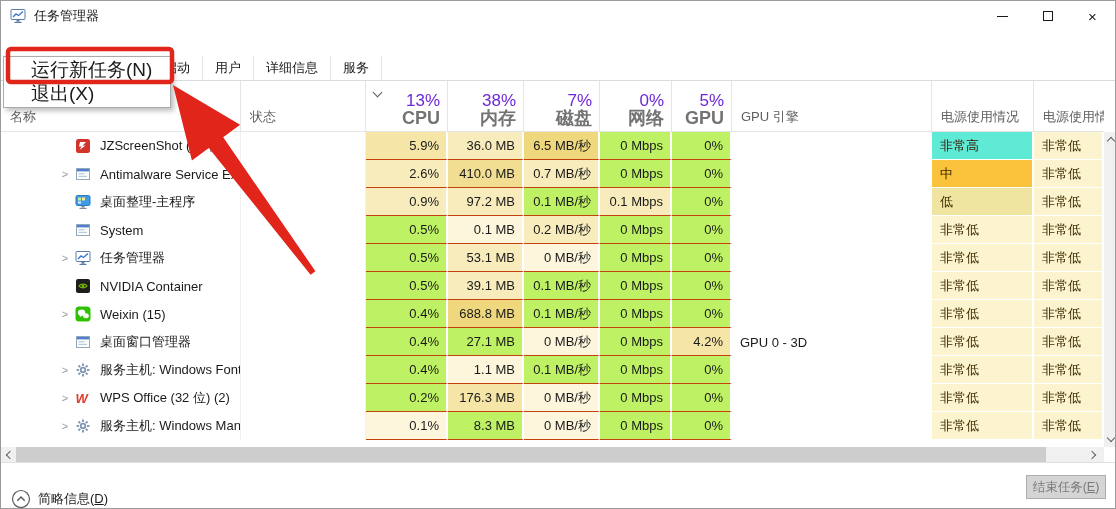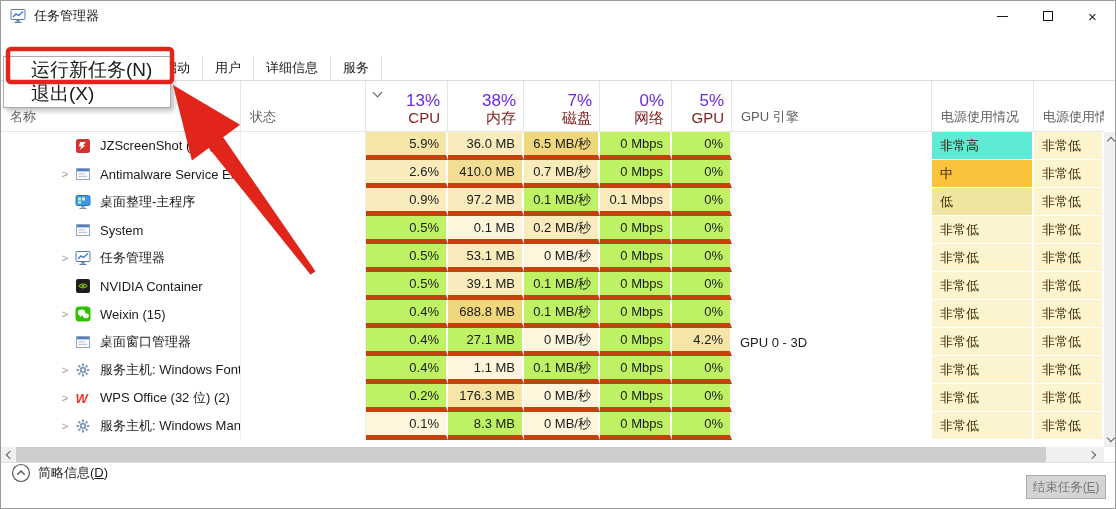--- a/index.html
+++ b/index.html
@@ -29,32 +29,32 @@
 
   
   .grid{display:grid;grid-template-columns:240px 125px 82px 76px 76px 72px 60px 200px 102px 70px;}
 
   
   .header{position:absolute;top:80px;left:0;width:1103px;height:51px;background:#fff;border-bottom:1px solid #e5e5e5;}
   .hc{position:relative;border-right:1px solid #e5e5e5;display:flex;flex-direction:column;justify-content:flex-end;padding:0 7px 5px 9px;overflow:hidden;}
   .hc-left{font-size:13px;color:#5f5f5f;white-space:nowrap;}
   .hc-num{align-items:flex-end;text-align:right;padding-bottom:5px;}
   .hc-num .pct{font-size:17px;color:#6d28d9;line-height:18px;}
-  .hc-num .lbl{font-size:15px;color:#7f1d1d;line-height:16px;}
+  .hc-num .lbl{font-size:18px;color:#737373;line-height:16px;font-weight:bold;}
   .sort-chevron{position:absolute;top:8px;left:8px;width:7px;height:7px;border-left:1.5px solid #5a5a5a;border-bottom:1.5px solid #5a5a5a;transform:rotate(-45deg);}
 
   
   .tbody{position:absolute;top:131px;left:0;width:1103px;height:308px;background:#fff;}
   .row{height:28px;}
   .cell{height:28px;display:flex;align-items:center;font-size:13px;color:#1a1a1a;overflow:hidden;white-space:nowrap;}
   .name-cell{padding-left:6px;border-right:1px solid #f0f0f0;margin-left:48px;}
   .twisty{width:20px;color:#9a9a9a;font-size:11px;text-align:center;flex:none;}
   .ric{width:16px;height:16px;margin-right:9px;flex:none;}
   .status-cell{border-right:1px solid #f0f0f0;padding-left:8px;}
-  .num{justify-content:flex-end;padding-right:7px;border-right:2px solid #fff;border-bottom:5px solid #c2410c;}
+  .num{justify-content:flex-end;padding-right:7px;border-right:2px solid #fff;border-bottom:1px solid #c2410c;}
   .engine{padding-left:8px;}
   .power{padding-left:8px;border-right:2px solid #fff;border-bottom:1px solid #fff;color:#3c2a00;}
   .h0{background:#fdf6dc}.h1{background:#bef264}.h2{background:#f8ecbc}.h3{background:#f5e5a6}.h4{background:#f2de92}.h5{background:#efd77e}
   .p-very-high{background:#5eead4;color:#3a1600;}
   .p-medium{background:#fbc33c;}
   .p-low{background:#f0e5a0;}
   .p-very-low{background:#fcf4ce;}
 
   
   .vscroll{position:absolute;top:131px;left:1103px;width:13px;height:315px;background:#f0f0f0;}
@@ -62,21 +62,21 @@
   .vs-up{top:0;} .vs-down{bottom:0;}
   .chev{width:6px;height:6px;border-left:1.4px solid #606060;border-bottom:1.4px solid #606060;}
   .chev.up{transform:rotate(135deg);margin-top:3px;} .chev.down{transform:rotate(-45deg);margin-bottom:3px;}
   .chev.left{transform:rotate(45deg);margin-left:3px;} .chev.right{transform:rotate(-135deg);margin-right:3px;}
   .hscroll{position:absolute;top:446px;left:0;width:1103px;height:15px;background:#f0f0f0;}
   .hs-arrow{position:absolute;top:0;width:15px;height:15px;display:flex;align-items:center;justify-content:center;}
   .hs-left{left:0;} .hs-right{left:1085px;}
   .hs-thumb{position:absolute;top:0;left:15px;width:1030px;height:15px;background:#cdcdcd;}
 
   
-  .statusbar{position:absolute;top:461px;left:0;width:100%;height:47px;background:#fff;border-top:1px solid #e0e0e0;display:flex;align-items:flex-start;}
+  .statusbar{position:absolute;top:461px;left:0;width:100%;height:47px;background:#fff;border-top:1px solid #e0e0e0;display:flex;align-items:flex-end;}
   .details-toggle{display:flex;align-items:center;margin-left:10px;}
   .details-toggle .lbl{margin-left:7px;font-size:13px;color:#1a1a1a;}
   .endtask-btn{position:absolute;right:9px;top:12px;width:80px;height:24px;background:#d4d4d4;border:1px solid #adadad;color:#7a7a7a;font-size:12.5px;display:flex;align-items:center;justify-content:center;}
 
   
   .dropdown{position:absolute;top:55px;left:2px;width:168px;background:#fff;border:1px solid #ababab;box-shadow:3px 3px 5px rgba(0,0,0,.25);z-index:10;padding:1px 0;}
   .dd-item{height:24px;display:flex;align-items:center;padding-left:27px;font-size:19px;color:#1a1a1a;}
 
   
   .annotation{position:absolute;top:0;left:0;width:1116px;height:509px;z-index:20;pointer-events:none;}

